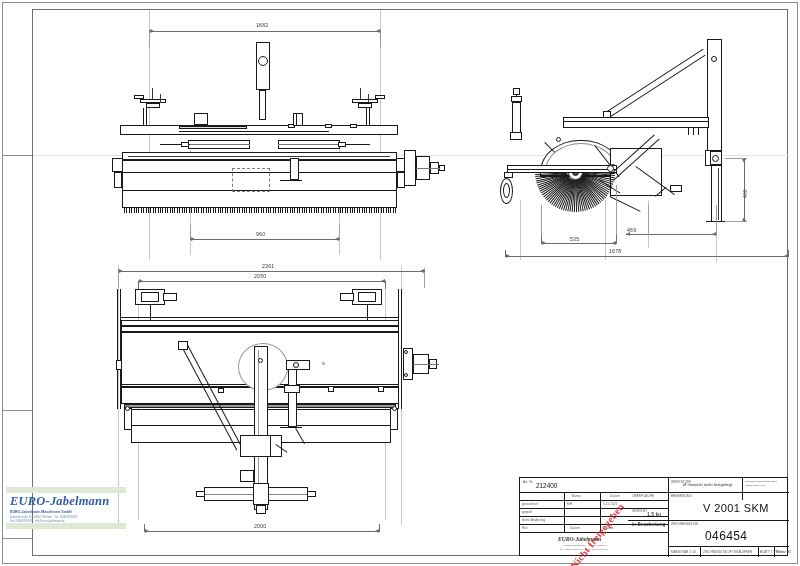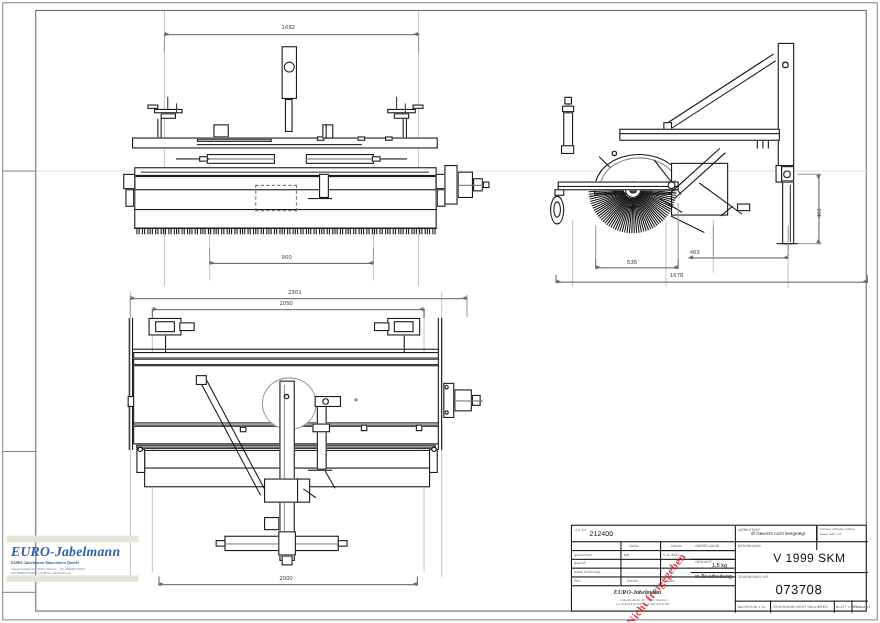--- a/index.html
+++ b/index.html
@@ -611,25 +611,25 @@
 
     <div class="tbl" style="left:148px;top:14px;width:121px;height:1px;"></div>
     <div class="tbl" style="left:222px;top:0;width:1px;height:14px;"></div>
     <div class="tlab" style="left:151px;top:2px;">WERKSTOFF</div>
     <div class="tsmall" style="left:163px;top:4px;font-size:4.2px;">Ø Gewicht nicht festgelegt</div>
     <div class="tlab" style="left:225px;top:2px;font-size:2.5px;">PROJEKTIONSMETHODE</div>
     <div class="tlab" style="left:225px;top:6px;font-size:2.5px;">SIEHE ISO 5456</div>
 
     <div class="tbl" style="left:148px;top:42px;width:121px;height:1px;"></div>
     <div class="tlab" style="left:151px;top:16px;">BENENNUNG</div>
-    <div class="tvalbig" style="left:183px;top:24px;">V 1999 SKM</div>
+    <div class="tvalbig" style="left:183px;top:24px;">V 2001 SKM</div>
 
     <div class="tbl" style="left:148px;top:68px;width:121px;height:1px;"></div>
     <div class="tlab" style="left:151px;top:44px;">ZEICHNUNGS-NR.</div>
-    <div class="tvalbig" style="left:185px;top:51px;font-size:12px;">073708</div>
+    <div class="tvalbig" style="left:185px;top:51px;font-size:12px;">046454</div>
 
     <div class="tbl" style="left:180px;top:68px;width:1px;height:11px;"></div>
     <div class="tbl" style="left:238px;top:68px;width:1px;height:11px;"></div>
     <div class="tbl" style="left:254px;top:68px;width:1px;height:11px;"></div>
     <div class="tlab" style="left:151px;top:72px;">MASSSTAB 1:10</div>
     <div class="tlab" style="left:183px;top:72px;">ZEICHNUNG NICHT SKALIEREN</div>
     <div class="tlab" style="left:240px;top:72px;">BLATT 1 VON 1</div>
     <div class="tlab" style="left:256px;top:72px;">Format A3</div>
   </div>
 

